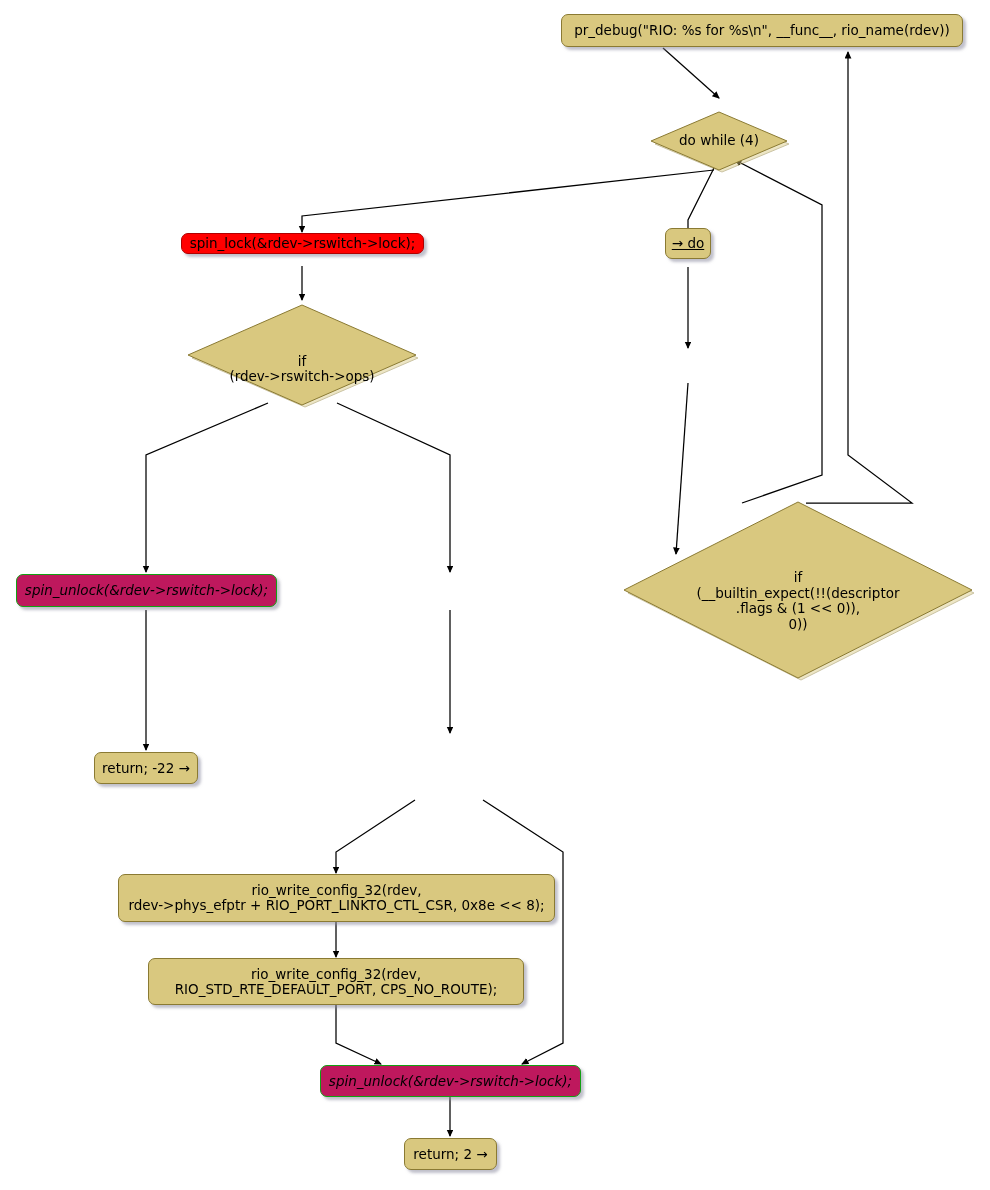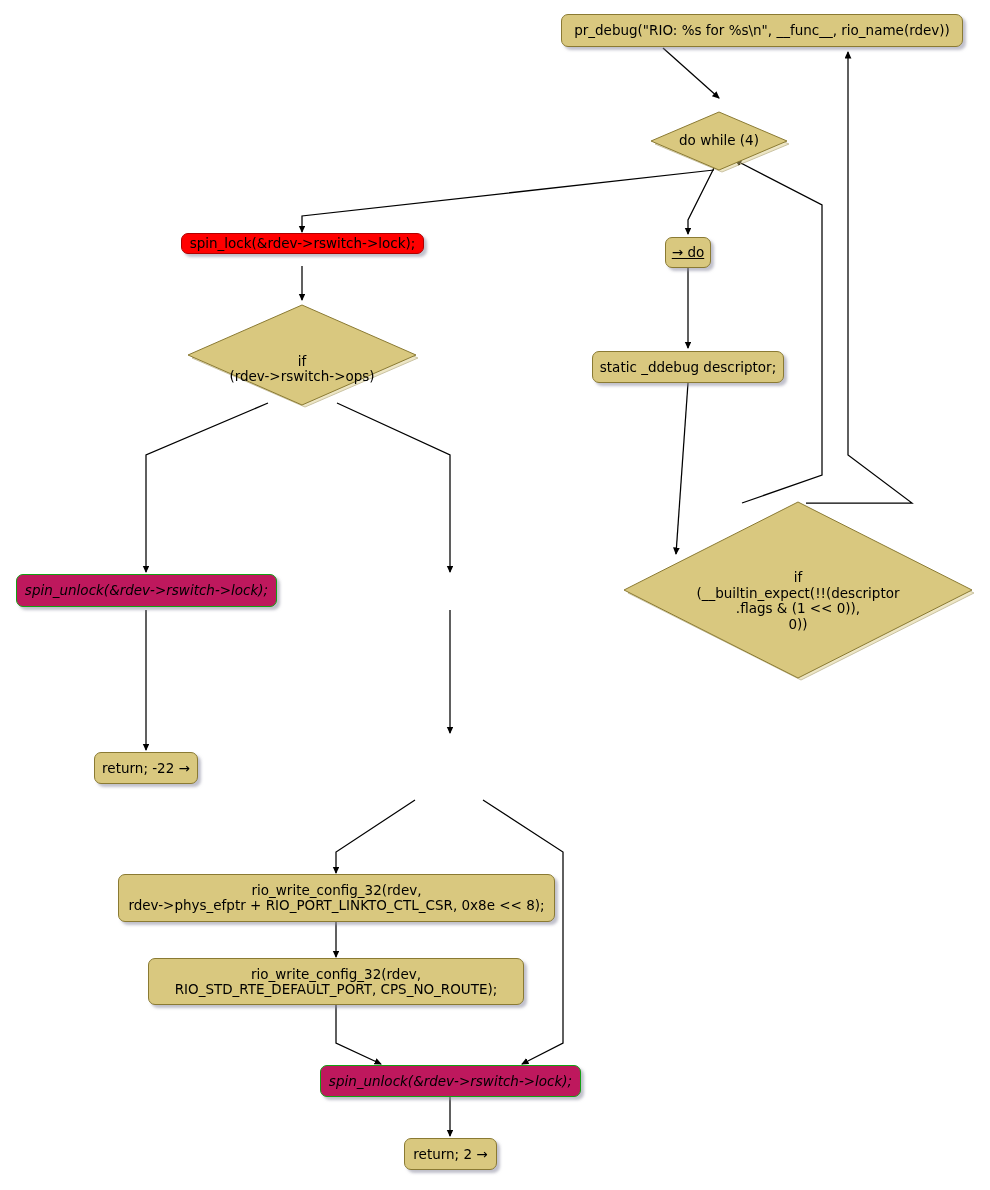--- a/index.html
+++ b/index.html
@@ -59,27 +59,24 @@
       <polygon points="70,3 137,31 70,59 3,31" fill="#d9c87f" stroke="#8a7a33" stroke-width="1" transform="translate(3,3)" opacity="0.45"></polygon>
       <polygon points="70,2 138,31 70,60 2,31" fill="#d9c87f" stroke="#8a7a33" stroke-width="1"></polygon>
     </svg>
     <div class="diamond-label">do while (4)</div>
   </div>
 
   <div class="node box red" style="left:181px;top:233px;width:243px;height:21px;">
     <span>spin_lock(&amp;rdev-&gt;rswitch-&gt;lock);</span>
   </div>
 
-  <div class="node box" style="left:665px;top:237px;width:46px;height:31px;text-decoration:underline;">
+  <div class="node box" style="left:665px;top:228px;width:46px;height:31px;text-decoration:underline;">
     <span>→ do</span>
   </div>
 
-  <div class="node box" style="left:592px;top:351px;width:192px;height:32px;">
-    <span>static _ddebug descriptor;</span>
-  </div>
 
   <div class="diamond-wrap" style="left:186px;top:303px;width:232px;height:104px;">
     <svg width="232" height="104" viewBox="0 0 232 104">
       <polygon points="116,3 229,52 116,101 3,52" fill="#d9c87f" stroke="#8a7a33" stroke-width="1" transform="translate(3,3)" opacity="0.45"></polygon>
       <polygon points="116,2 230,52 116,102 2,52" fill="#d9c87f" stroke="#8a7a33" stroke-width="1"></polygon>
     </svg>
     <div class="diamond-label" style="padding-top:14px;">if
 (rdev-&gt;rswitch-&gt;ops)</div>
   </div>
 

